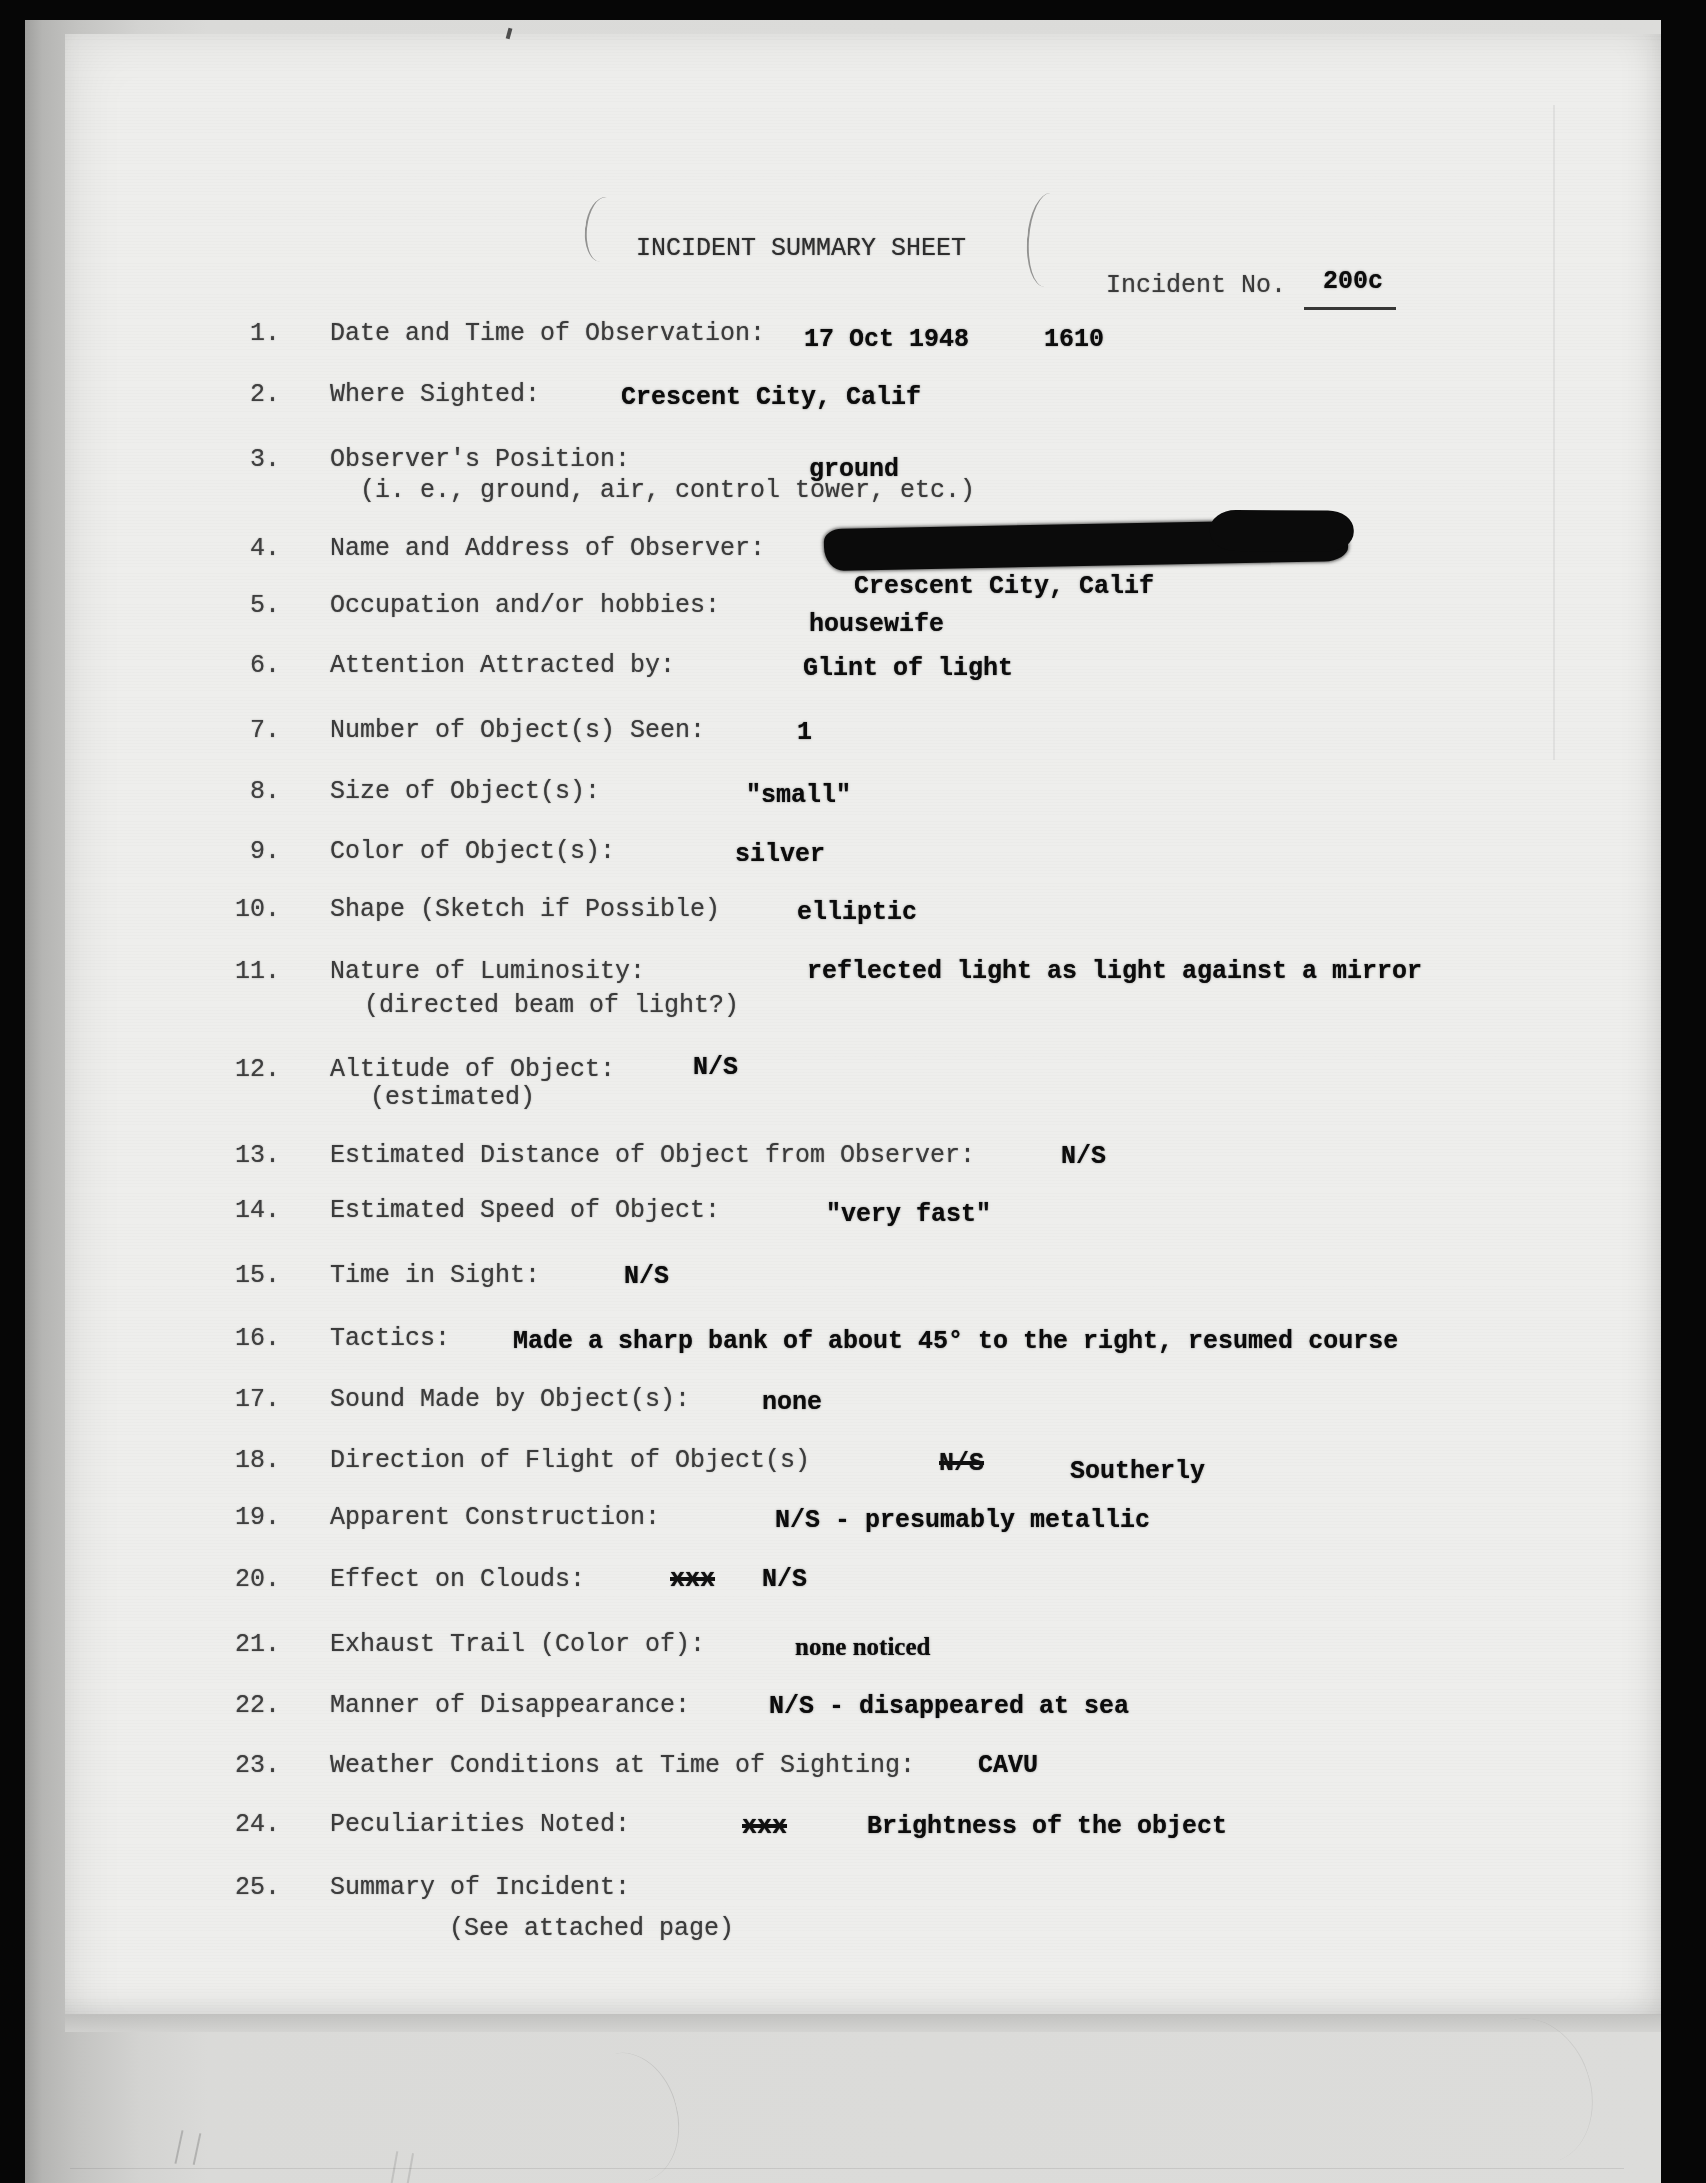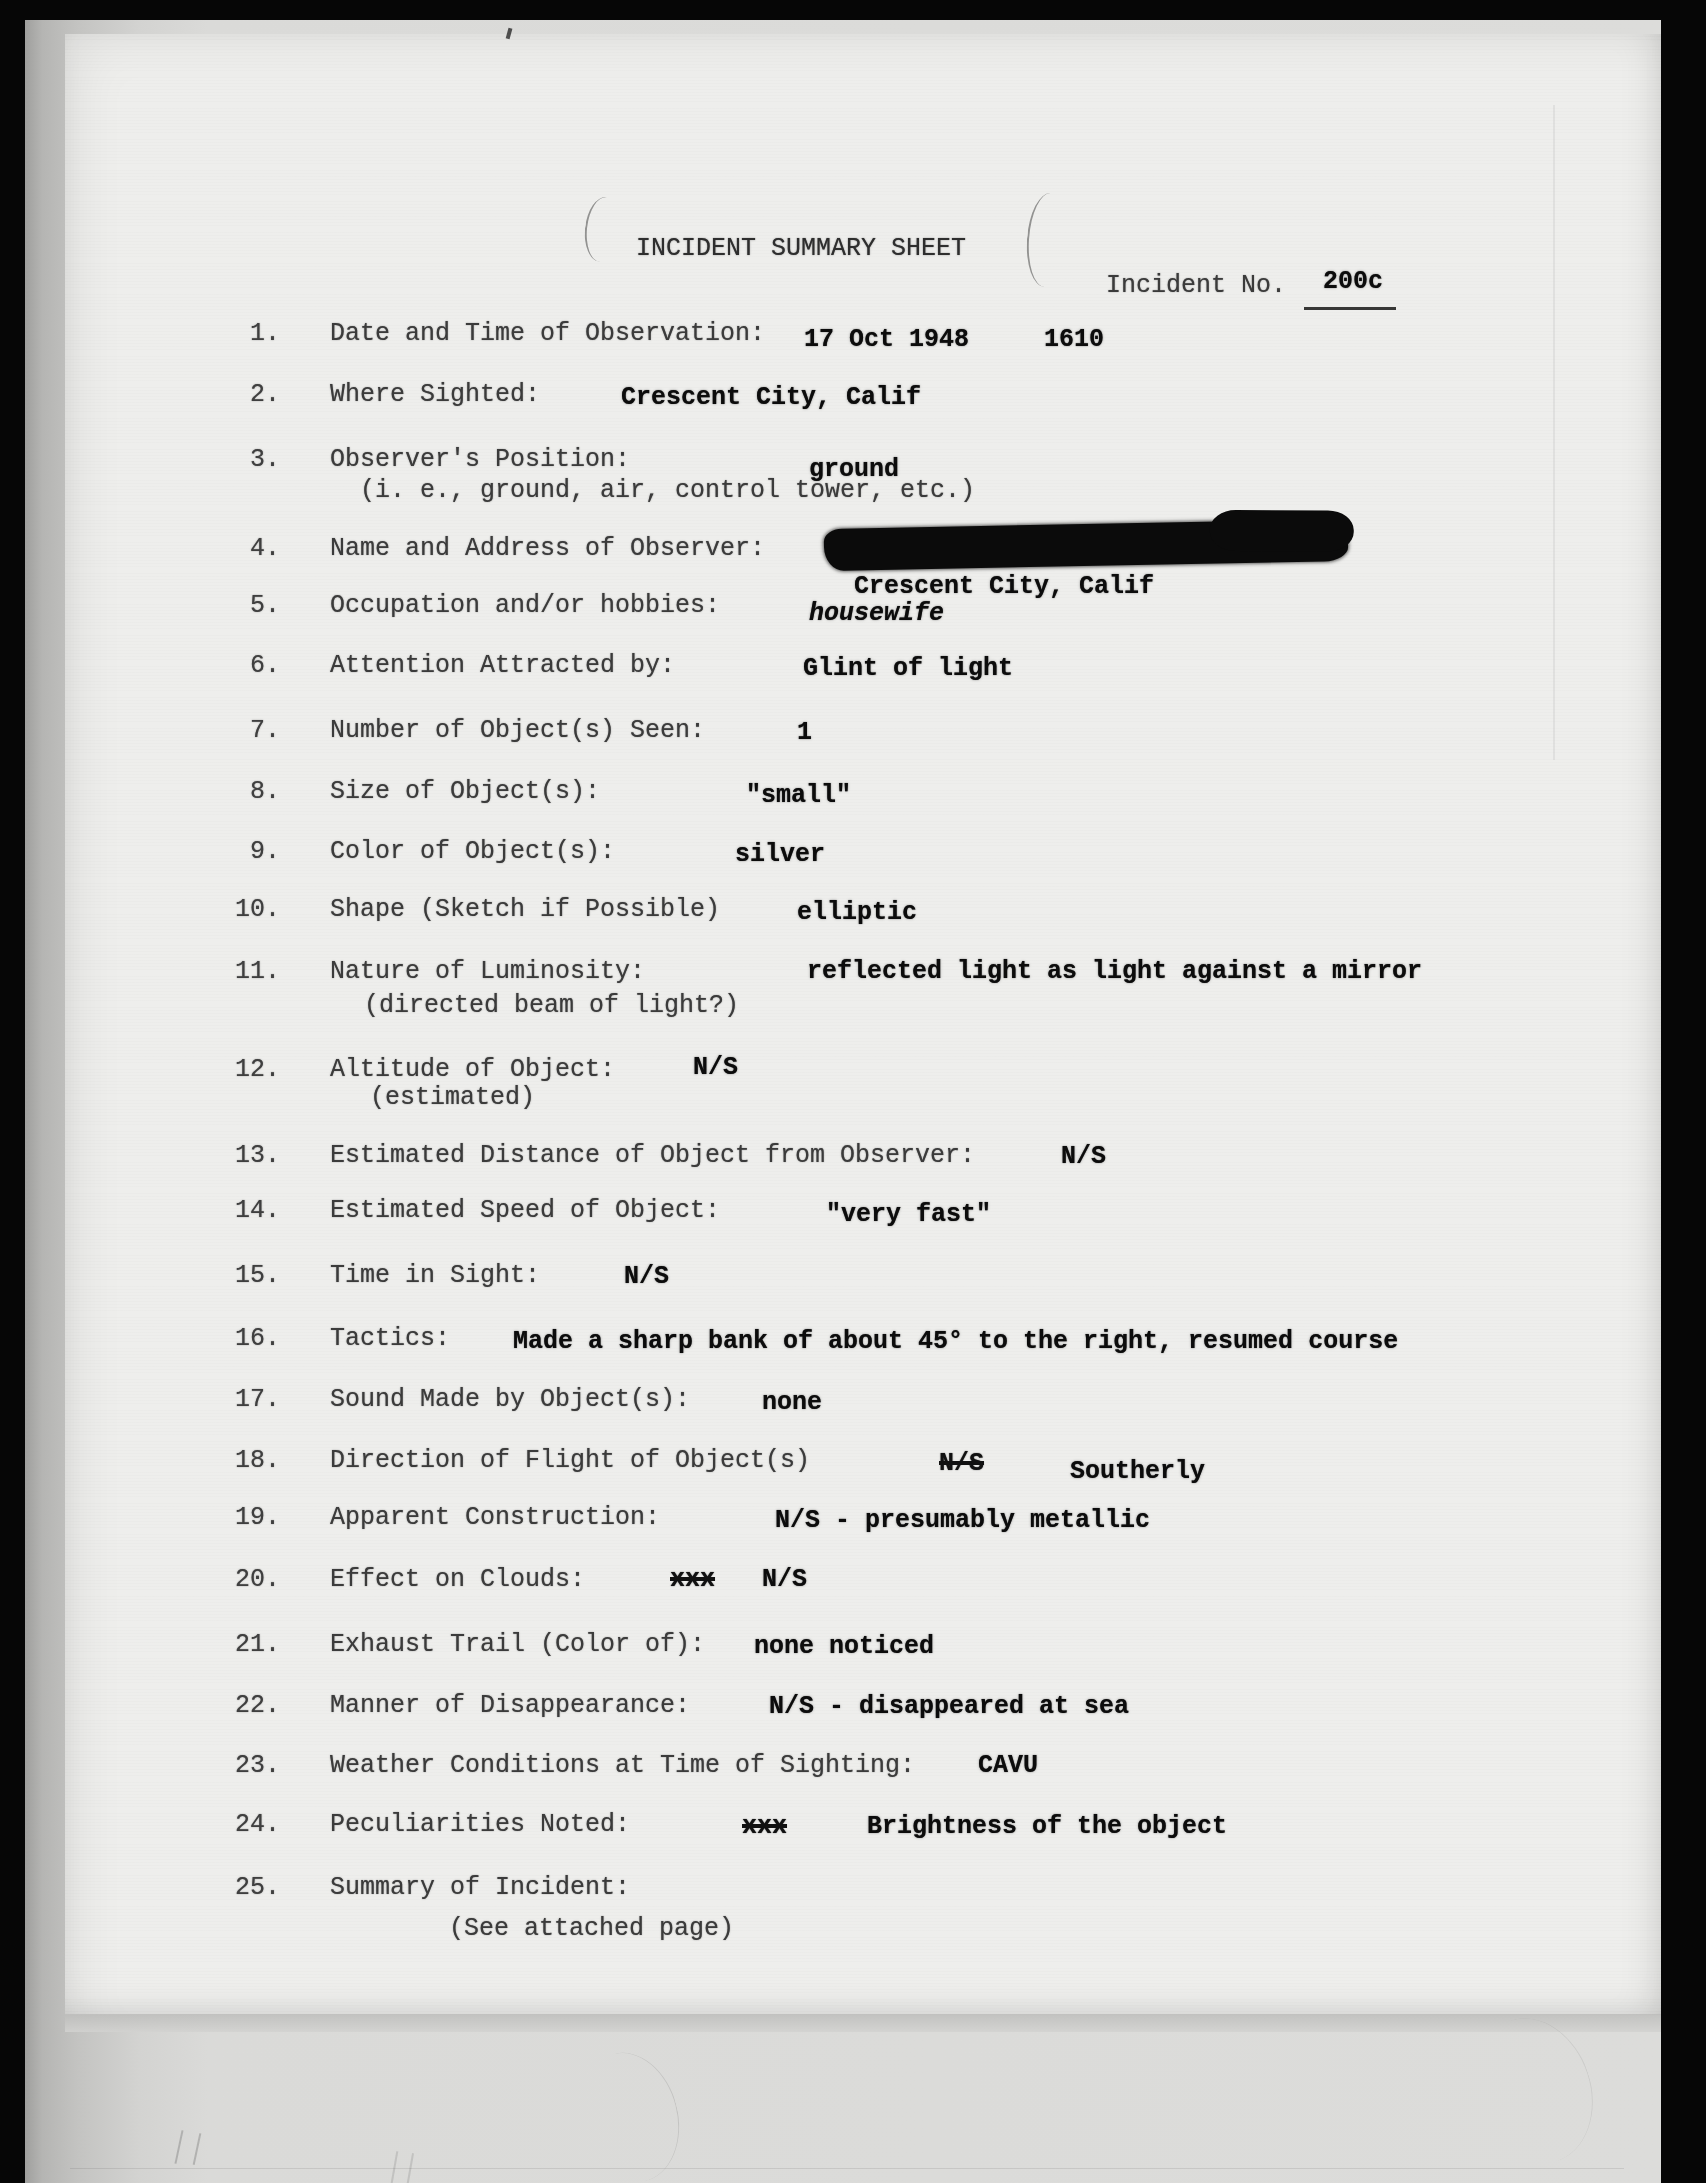--- a/index.html
+++ b/index.html
@@ -98,21 +98,21 @@
   <div class="row" style="top:534px;">
     <span class="t num">4.</span>
     <span class="t label">Name and Address of Observer:</span>
     <div class="redaction" style="left:824px;top:-10.5px;"></div>
     <span class="t val" style="left:854px;top:38px;">Crescent City, Calif</span>
   </div>
 
   <div class="row" style="top:591px;">
     <span class="t num">5.</span>
     <span class="t label">Occupation and/or hobbies:</span>
-    <span class="t val" style="left:809px;top:8px;font-style:italic;">housewife</span>
+    <span class="t val" style="left:809px;top:19px;">housewife</span>
   </div>
 
   <div class="row" style="top:651px;">
     <span class="t num">6.</span>
     <span class="t label">Attention Attracted by:</span>
     <span class="t val" style="left:803px;top:2.6px;">Glint of light</span>
   </div>
 
   <div class="row" style="top:716px;">
     <span class="t num">7.</span>
@@ -198,21 +198,21 @@
   <div class="row" style="top:1565px;">
     <span class="t num">20.</span>
     <span class="t label">Effect on Clouds:</span>
     <span class="t struck" style="left:670px;top:0px;">xxx</span>
     <span class="t val" style="left:762px;top:0px;">N/S</span>
   </div>
 
   <div class="row" style="top:1630px;">
     <span class="t num">21.</span>
     <span class="t label">Exhaust Trail (Color of):</span>
-    <span class="t val" style="left:754px;top:1.7px;">none noticed</span>
+    <span class="t val" style="left:795px;top:1.7px;font-family:Liberation Serif, serif;">none noticed</span>
   </div>
 
   <div class="row" style="top:1691px;">
     <span class="t num">22.</span>
     <span class="t label">Manner of Disappearance:</span>
     <span class="t val" style="left:769px;top:0.9px;">N/S - disappeared at sea</span>
   </div>
 
   <div class="row" style="top:1751px;">
     <span class="t num">23.</span>

